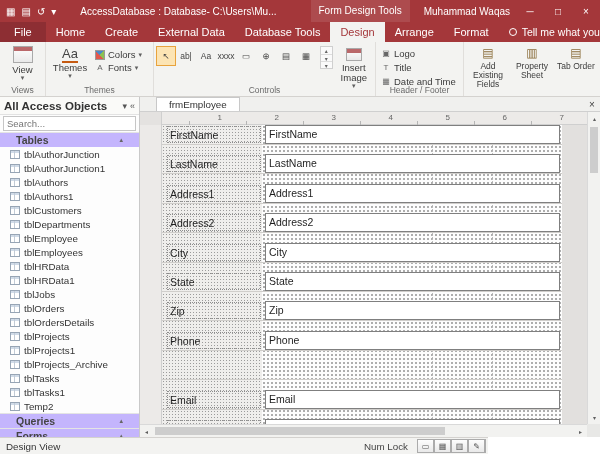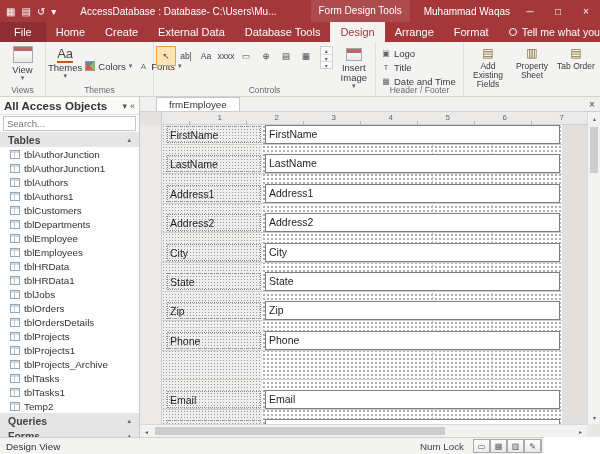--- a/index.html
+++ b/index.html
@@ -58,21 +58,21 @@
   
   .workspace { position:absolute; top:97px; left:0; width:600px; height:340px; background:#e6e6e6; }
 
   
   .navpane { position:absolute; left:0; top:0; width:140px; height:340px; background:#fdfdfd; border-right:1px solid #c9c9c9; overflow:hidden; }
   .nav-head { height:18px; display:flex; align-items:center; padding:0 4px; background:#fafaf8; border-bottom:1px solid #e2e2e2; }
   .nav-title { font-size:11.5px; font-weight:bold; color:#333; flex:1; white-space:nowrap; overflow:hidden; }
   .nav-head .hic { font-size:9px; color:#555; margin-left:3px; }
   .nav-search { height:15px; margin:1px 3px; border:1px solid #c6c6c6; background:#fff; display:flex; align-items:center; }
   .nav-search input { flex:1; border:none; outline:none; font-size:9.5px; color:#555; padding:0 3px; height:12px; background:transparent; }
-  .nav-section { height:15px; display:flex; align-items:center; padding:0 8px; border-top:1px solid #e4e4e4; background:#e5e5e5;gap:27px; }
+  .nav-section { height:15px; display:flex; align-items:center; padding:0 16px; border-top:1px solid #e4e4e4; background:#c4b5fd;gap:27px; }
   .nav-section .slabel { font-size:10.5px; font-weight:bold; color:#444; flex:1; }
   .nav-section .chev { font-size:7px; color:#666; }
   .nav-items { }
   .nav-item { height:14px; display:flex; align-items:center; gap:4px; padding-left:10px; cursor:default; }
   .nav-item .nlabel { font-size:9.8px; color:#333; white-space:nowrap; }
   .tbl-icon { width:10px; height:9px; border:1px solid #97a5b5; background:linear-gradient(to bottom,#d0dbe8 0 2px,#fff 2px); flex:0 0 auto; position:relative; }
   .tbl-icon::after { content:""; position:absolute; left:3px; top:0; bottom:0; width:1px; background:#c2cbd6; }
 
   
   .docarea { position:absolute; left:140px; top:0; width:460px; height:340px; }
@@ -107,21 +107,21 @@
   .vscroll .arr { position:absolute; left:0; width:13px; height:13px; display:flex; align-items:center; justify-content:center; font-size:6px; color:#606060; background:#f2f2f0; }
   .vscroll .arr.up { top:0; } .vscroll .arr.down { bottom:0; }
   .vthumb { position:absolute; left:2px; right:2px; top:15px; height:46px; background:#cdcdcd; }
   .hscroll { position:absolute; left:0; right:13px; bottom:0; height:13px; background:#f2f2f0; border-top:1px solid #d9d9d9; }
   .hscroll .arr { position:absolute; top:0; width:13px; height:13px; display:flex; align-items:center; justify-content:center; font-size:6px; color:#606060; }
   .hscroll .arr.left { left:0; } .hscroll .arr.right { right:0; }
   .hthumb { position:absolute; top:2px; bottom:2px; left:15px; width:290px; background:#cdcdcd; }
   .scorner { position:absolute; right:0; bottom:0; width:13px; height:13px; background:#e8e8e6; }
 
   
-  .statusbar { position:absolute; left:0; top:437px; width:544px; height:17px; background:#f3f3f1; border-top:1px solid #d4d2cf;
+  .statusbar { position:absolute; left:0; top:437px; width:488px; height:17px; background:#f3f3f1; border-top:1px solid #d4d2cf;
       display:flex; align-items:center; font-size:9.8px; color:#333; }
   .sb-left { padding-left:6px; flex:1; }
   .sb-numlock { margin-right:10px; color:#444; }
   .sb-views { display:flex; margin-right:2px; }
   .sb-views span { width:18px; height:14px; border:1px solid #ababab; background:linear-gradient(#fdfdfd,#e9e9e9);
       display:flex; align-items:center; justify-content:center; font-size:8px; color:#555; margin-left:-1px; }
   .sb-views span.pressed { background:#dcdcda; }
 </style>
 </head>
 <body>
@@ -196,21 +196,21 @@
       </div>
       <div class="glabel">Views</div>
     </div>
 
     <div class="rgroup" style="width:108px; display:flex;">
       <div class="btn-big" style="width:44px;">
         <span class="aa-icon"><u>Aa</u></span>
         <span class="blabel">Themes</span>
         <span class="caret">▾</span>
       </div>
-      <div style="display:flex; flex-direction:row; justify-content:flex-start; padding-top:4px;">
+      <div style="display:flex; flex-direction:column; justify-content:flex-start; padding-top:4px;">
         <div class="btn-small">
           <span class="palette"></span>
           <span>Colors</span>
           <span class="caret">▾</span>
         </div>
         <div class="btn-small">
           <span class="mini-ic">A</span>
           <span>Fonts</span>
           <span class="caret">▾</span>
         </div>

